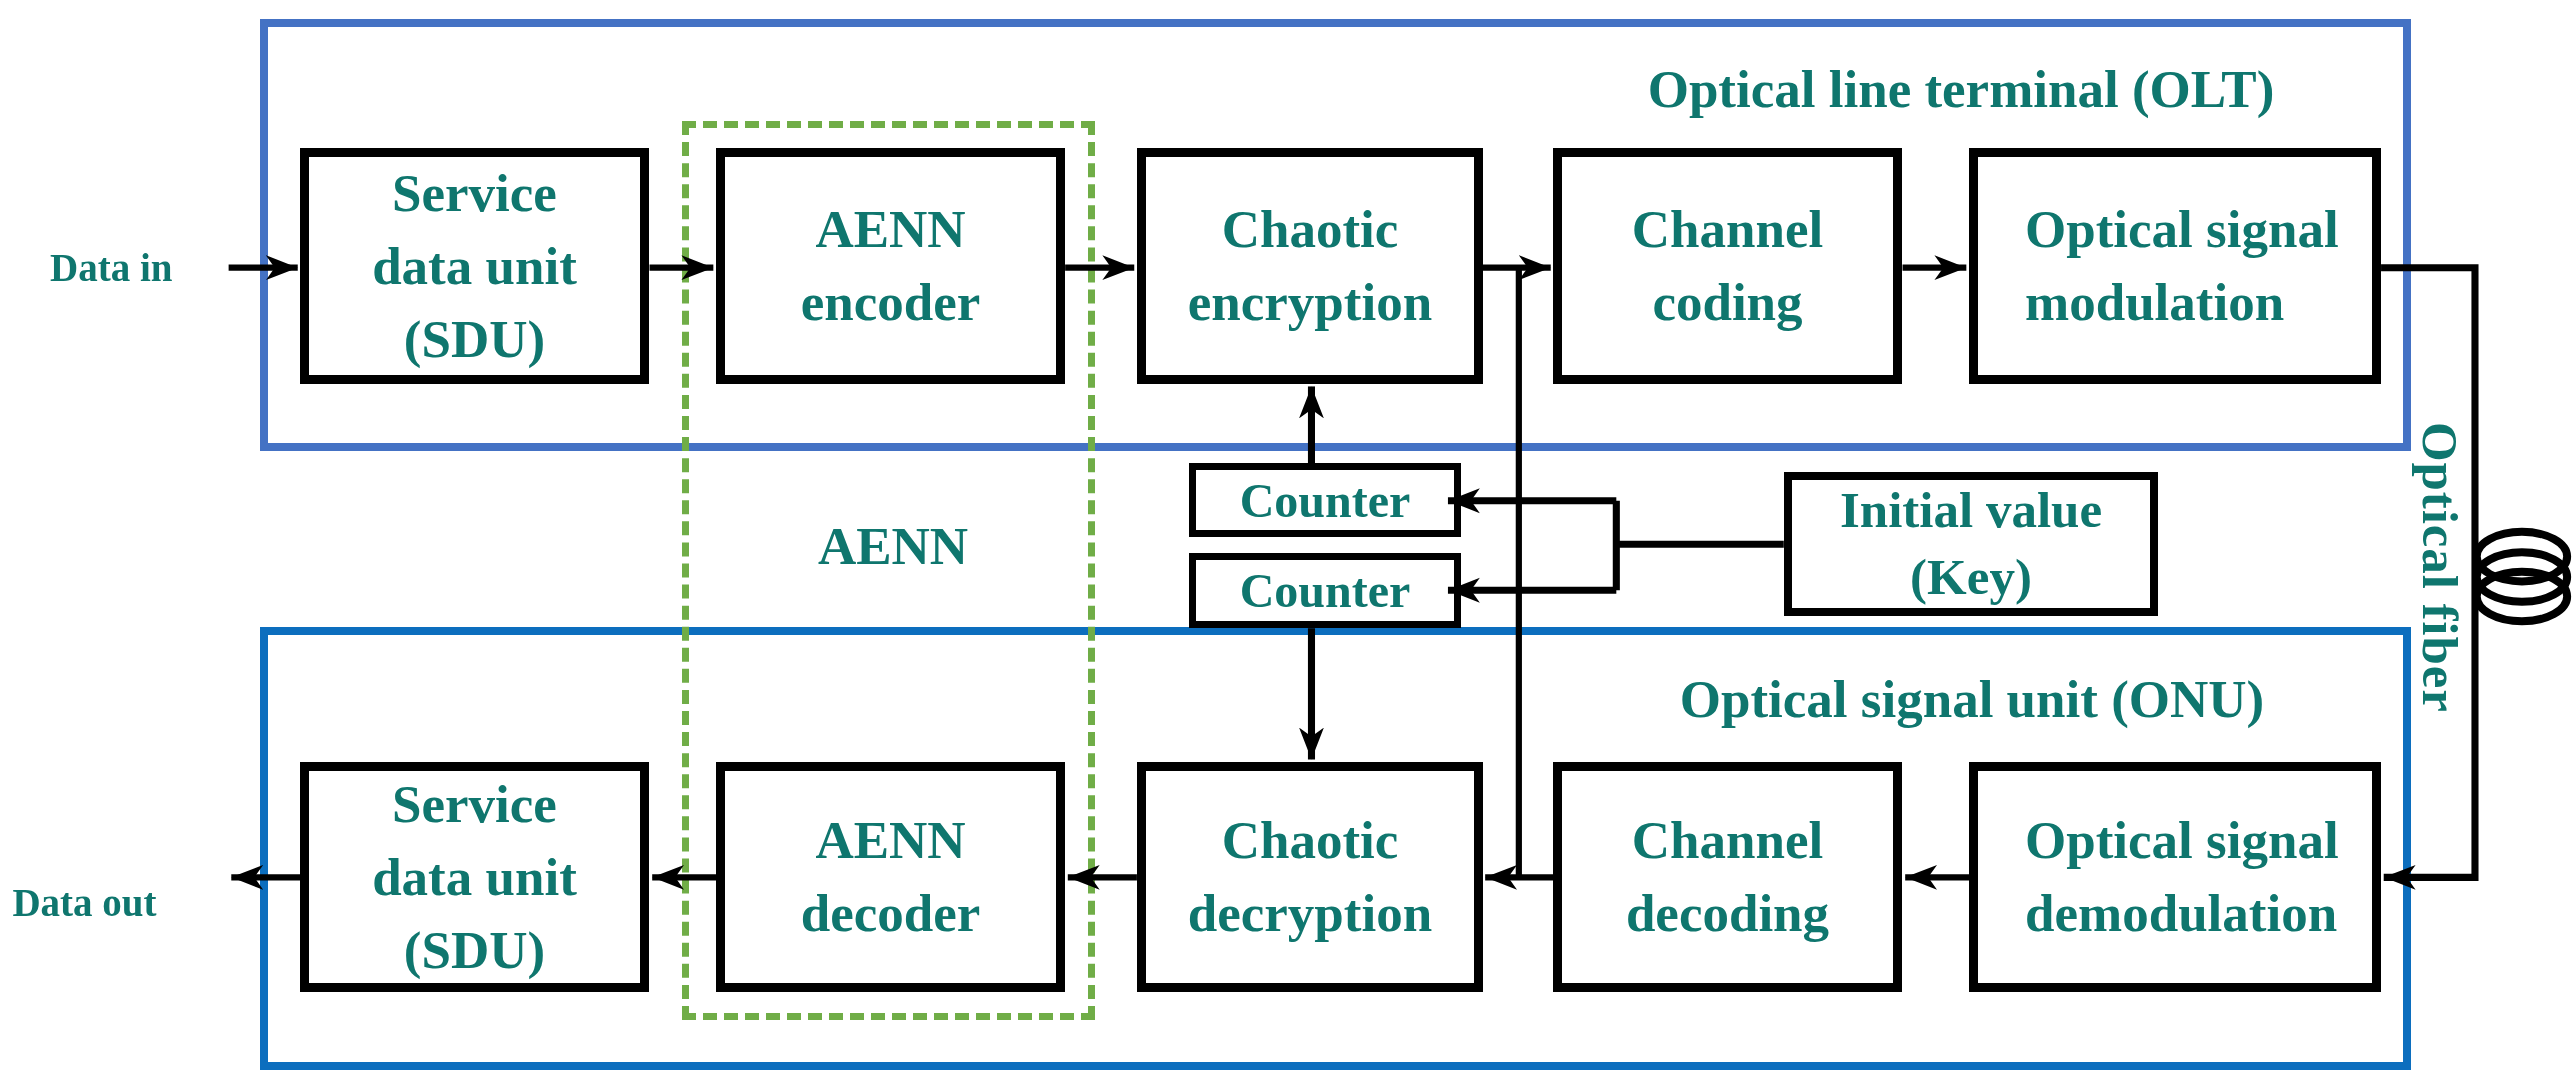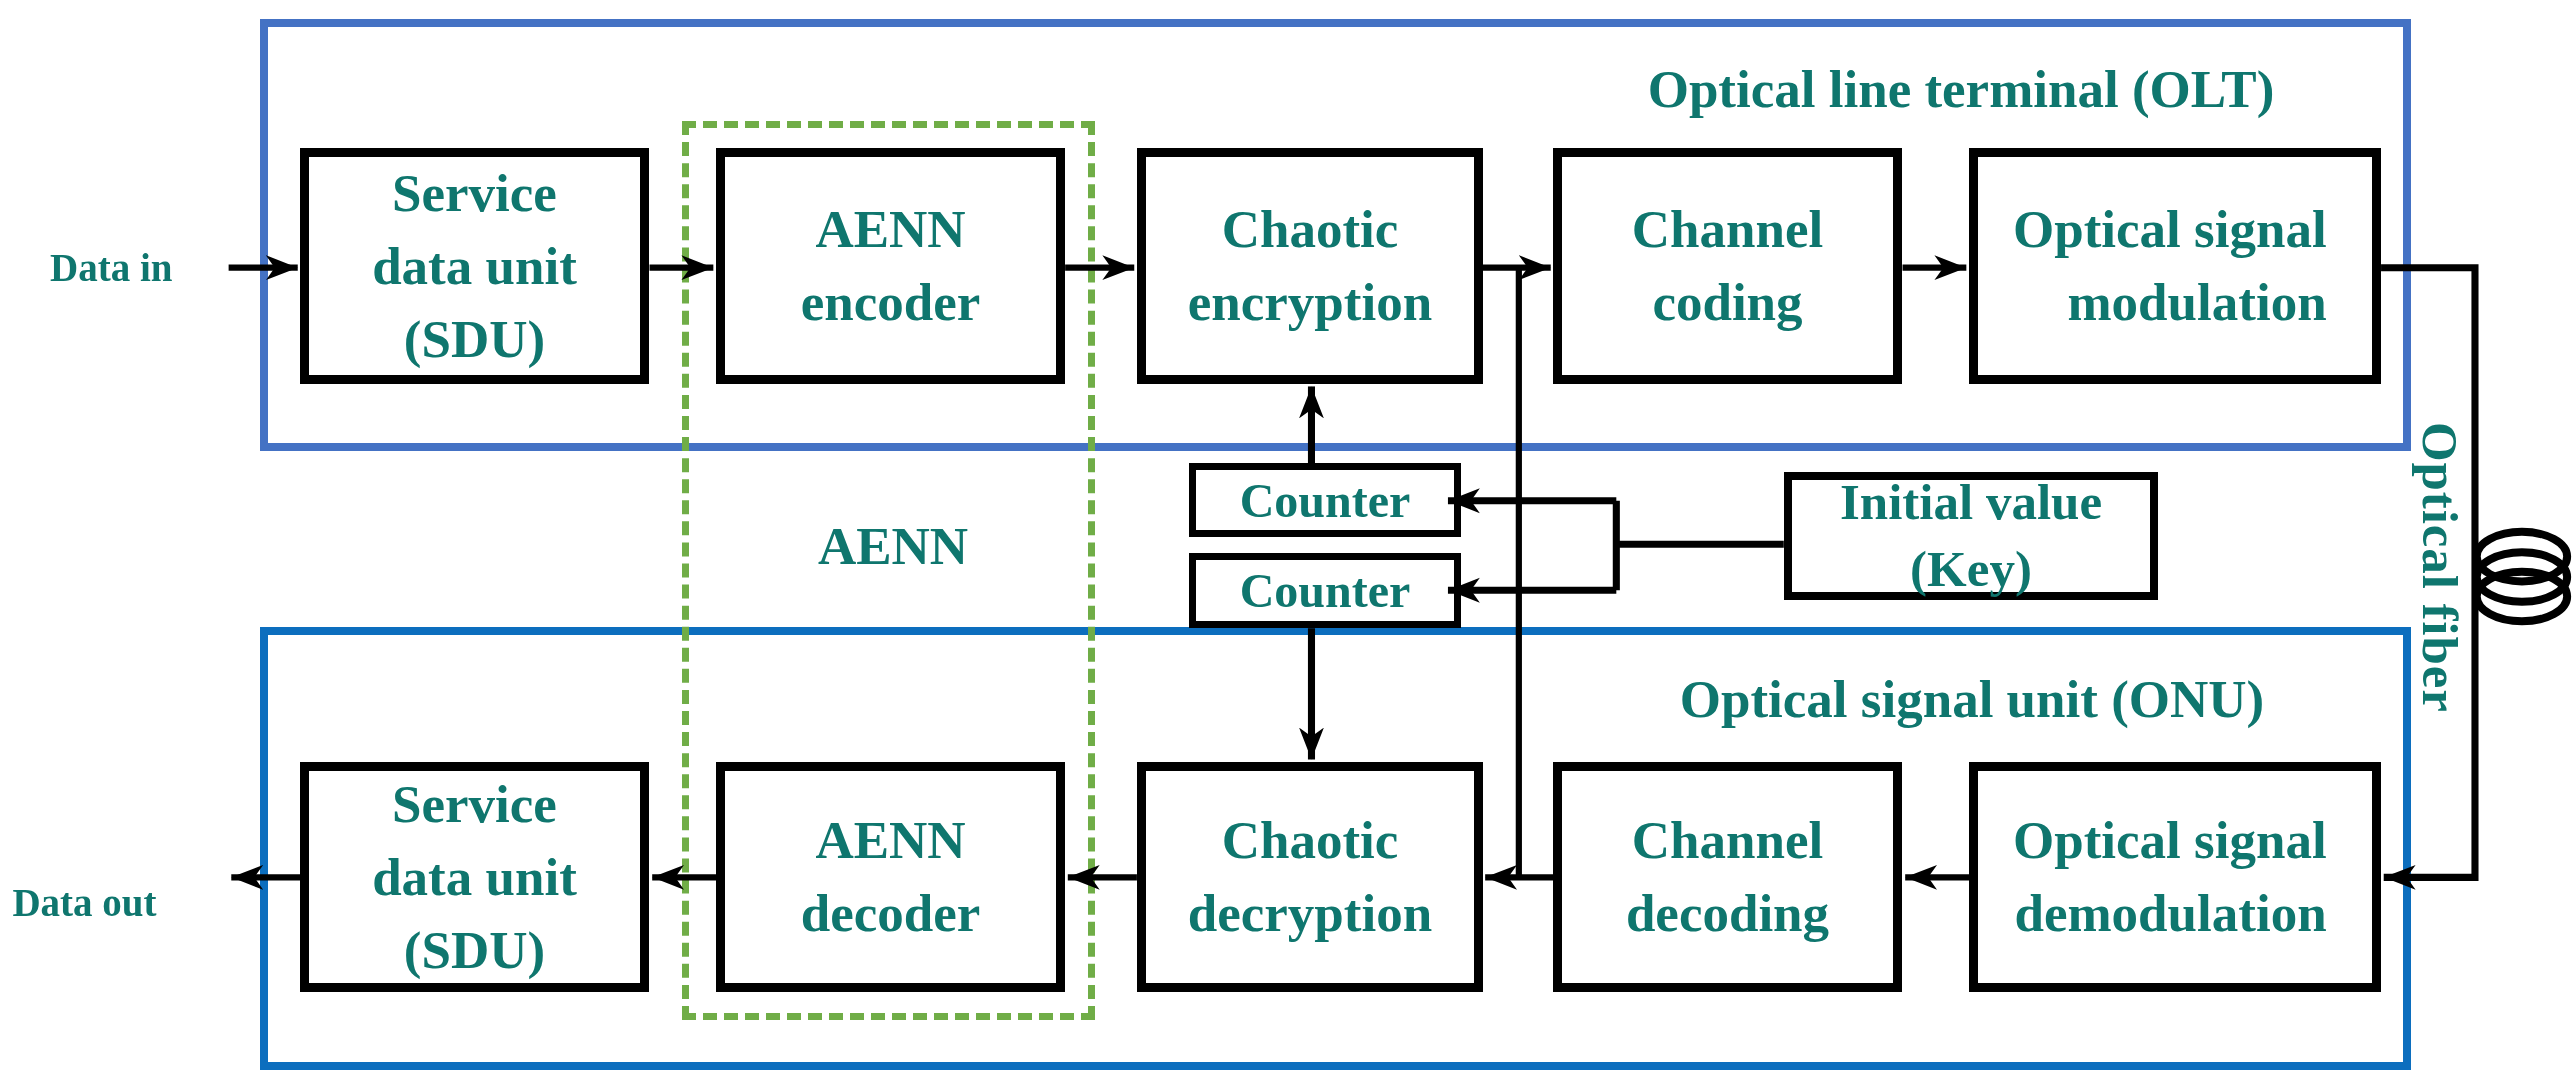--- a/index.html
+++ b/index.html
@@ -18,21 +18,21 @@
   .abs{position:absolute;box-sizing:border-box;}
   .frame{background:transparent;}
   .olt-frame{border:8px solid var(--olt-border);}
   .onu-frame{border:8px solid var(--onu-border);}
   .aenn-frame{border:7px dashed var(--aenn-border);}
   .node{
     border:9.7px solid var(--box-border);background:#fff;
     display:flex;align-items:center;justify-content:center;text-align:center;
     font-size:53px;line-height:73px;white-space:pre-line;
   }
-  .node.align-left{justify-content:flex-start;text-align:right;padding-left:35px;}
+  .node.align-left{justify-content:flex-start;text-align:left;padding-left:47px;}
   .node.counter{border-width:7px;font-size:48px;line-height:53px;margin-left:16px;}
   .node.keybox{border-width:8.9px;font-size:51px;line-height:67px;}
   .label{
     display:flex;align-items:center;font-size:39px;line-height:62px;white-space:pre-line;
   }
   .label.center{justify-content:center;text-align:center;}
   .title{font-size:53px;}
   .vertical{
     writing-mode:vertical-rl;text-orientation:mixed;
     display:flex;align-items:center;justify-content:flex-start;
@@ -63,21 +63,21 @@
 encoder</div>
   <div class="abs node" style="left:1137px;top:148px;width:346px;height:236px;">Chaotic
 encryption</div>
   <div class="abs node" style="left:1553px;top:148px;width:349px;height:236px;">Channel
 coding</div>
   <div class="abs node align-left" style="left:1969px;top:148px;width:412px;height:236px;">Optical signal
 modulation</div>
 
   <div class="abs node counter" style="left:1173px;top:463px;width:272px;height:74px;">Counter</div>
   <div class="abs node counter" style="left:1173px;top:553px;width:272px;height:75px;">Counter</div>
-  <div class="abs node keybox" style="left:1784px;top:472px;width:374px;height:128px;">Initial value
+  <div class="abs node keybox" style="left:1784px;top:472px;width:374px;height:144px;">Initial value
 (Key)</div>
 
   <div class="abs node" style="left:300px;top:762px;width:349px;height:230px;">Service
 data unit
 (SDU)</div>
   <div class="abs node" style="left:716px;top:762px;width:349px;height:230px;">AENN
 decoder</div>
   <div class="abs node" style="left:1137px;top:762px;width:346px;height:230px;">Chaotic
 decryption</div>
   <div class="abs node" style="left:1553px;top:762px;width:349px;height:230px;">Channel

